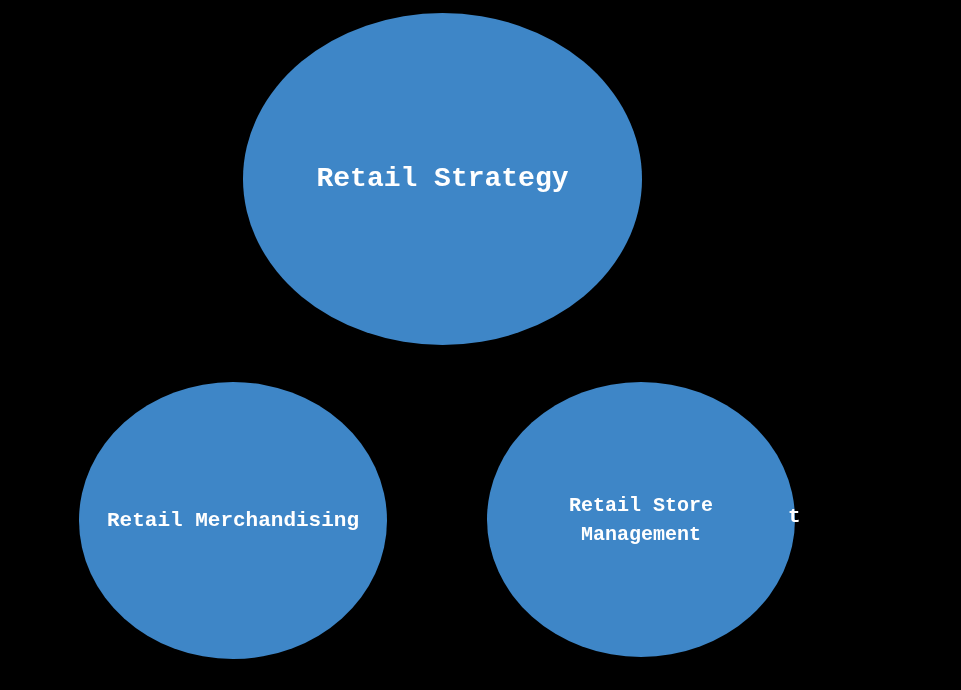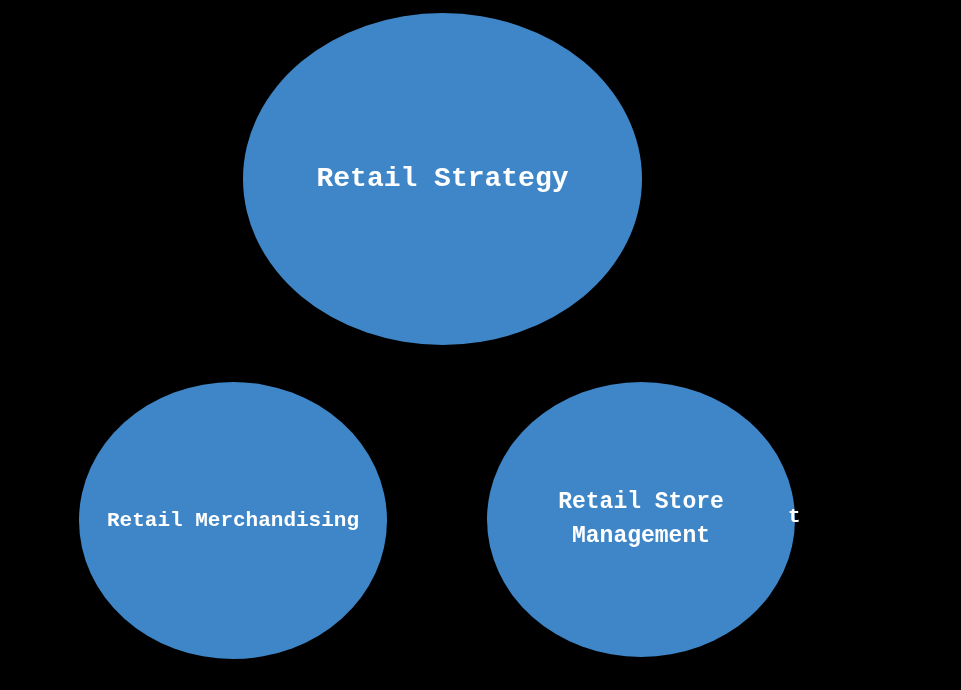--- a/index.html
+++ b/index.html
@@ -49,21 +49,21 @@
     font-size: 21px;
     line-height: 1.3;
   }
   .node-store-management {
     left: 487px;
     top: 382px;
     width: 308px;
     height: 275px;
   }
   .node-store-management .label {
-    font-size: 23px;
+    font-size: 20px;
     line-height: 1.45;
     max-width: 175px; 
   }
   .clipped-fragment {
     position: absolute;
     left: 788px;
     top: 505px;
     color: #ffffff;
     font-weight: bold;
     font-size: 21px;

